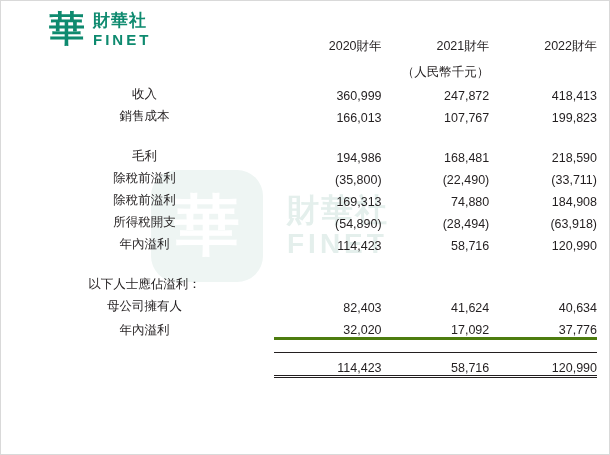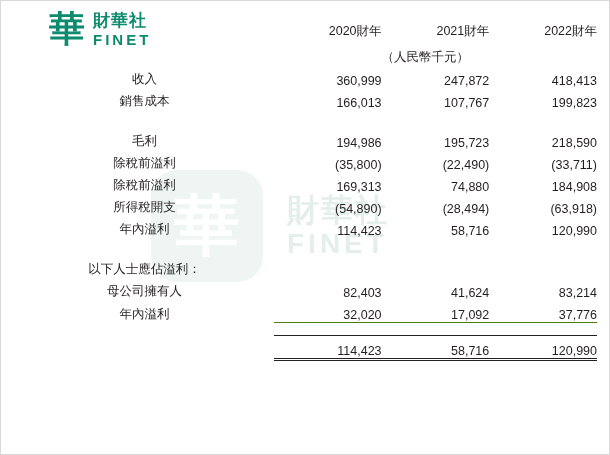--- a/index.html
+++ b/index.html
@@ -120,21 +120,21 @@
 
   
   .sheet {
     position: relative;
     z-index: 2;
     padding: 0;
   }
   table.fin {
     position: absolute;
     left: 14px;
-    top: 5px;
+    top: 20px;
     width: 582px;
     border-collapse: collapse;
     font-size: 12.5px;
   }
   table.fin td, table.fin th {
     padding: 0;
     vertical-align: bottom;
     font-weight: normal;
   }
   .c-label {
@@ -150,33 +150,33 @@
   }
   .hrow th {
     font-weight: bold;
     font-size: 12.5px;
     height: 34px;
     padding-bottom: 2px;
   }
   .unitrow td {
     height: 26px;
     padding-bottom: 2px;
-    text-align: left;
+    text-align: right;
     padding-right: 6px;
     font-family: Liberation Mono, monospace;
   }
   .row td {
     height: 22px;
     padding-bottom: 1px;
   }
   .gap td { height: 18px; }
   .gap-sm td { height: 12px; }
   .indent { padding-left: 28px; }
   .line-single td.c-num {
-    border-bottom: 1px solid #4d7c0f;
+    border-bottom: 3px solid #4d7c0f;
   }
   .line-double td.c-num {
     border-top: 1px solid #231f20;
     border-bottom: 3px double #231f20;
   }
   .src {
     position: absolute;
     left: 18px;
     bottom: 0;
     font-size: 12.5px;
@@ -238,21 +238,21 @@
           </tr>
           <tr class="gap">
             <td class="c-label"></td>
             <td class="c-num"></td>
             <td class="c-num"></td>
             <td class="c-num"></td>
           </tr>
           <tr class="row">
             <td class="c-label">毛利</td>
             <td class="c-num">194,986</td>
-            <td class="c-num">195,723</td>
+            <td class="c-num">168,481</td>
             <td class="c-num">218,590</td>
           </tr>
           <tr class="row">
             <td class="c-label">除稅前溢利</td>
             <td class="c-num">(35,800)</td>
             <td class="c-num">(22,490)</td>
             <td class="c-num">(33,711)</td>
           </tr>
           <tr class="row">
             <td class="c-label">除稅前溢利</td>
@@ -281,21 +281,21 @@
           <tr class="row">
             <td class="c-label">以下人士應佔溢利：</td>
             <td class="c-num"></td>
             <td class="c-num"></td>
             <td class="c-num"></td>
           </tr>
           <tr class="row">
             <td class="c-label indent">母公司擁有人</td>
             <td class="c-num">82,403</td>
             <td class="c-num">41,624</td>
-            <td class="c-num">83,214</td>
+            <td class="c-num">40,634</td>
           </tr>
           <tr class="row line-single">
             <td class="c-label indent">年內溢利</td>
             <td class="c-num">32,020</td>
             <td class="c-num">17,092</td>
             <td class="c-num">37,776</td>
           </tr>
           <tr class="gap-sm">
             <td class="c-label"></td>
             <td class="c-num"></td>

